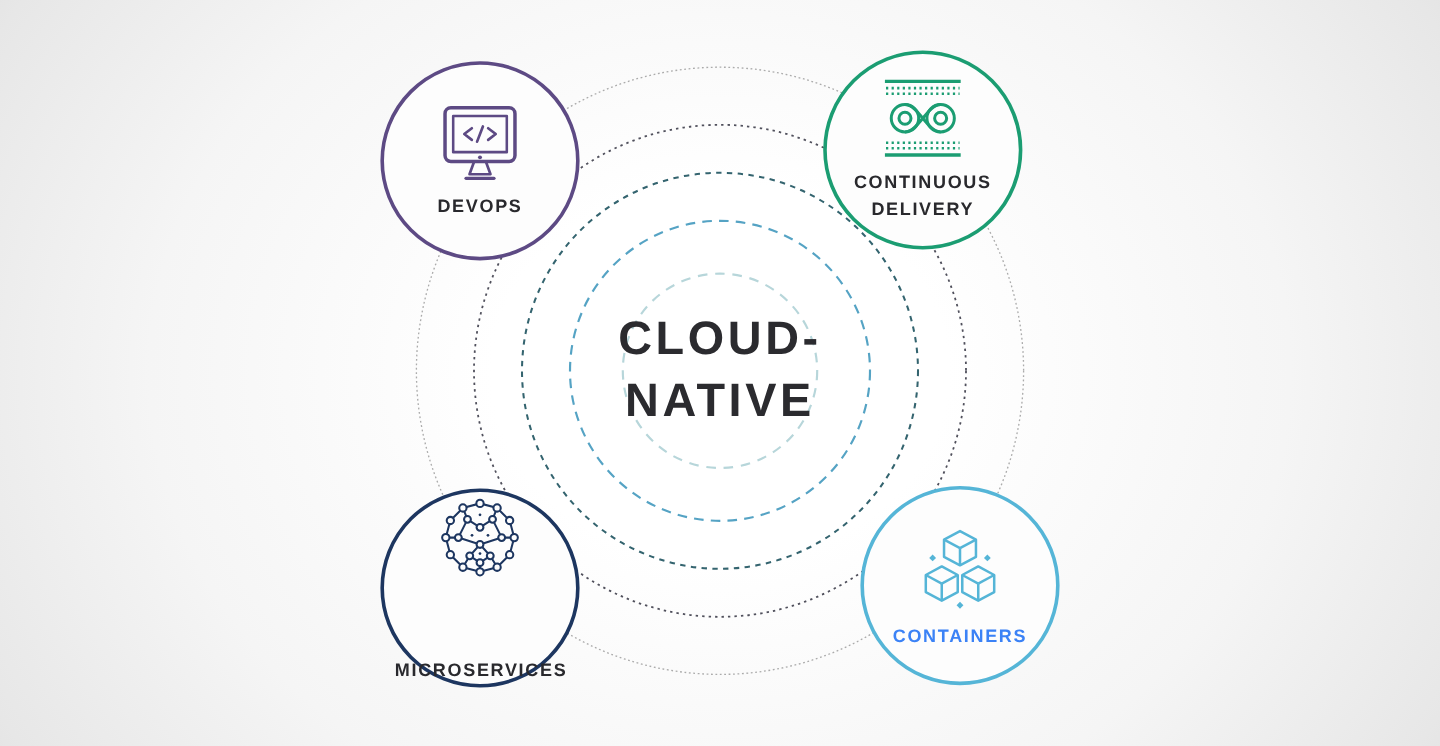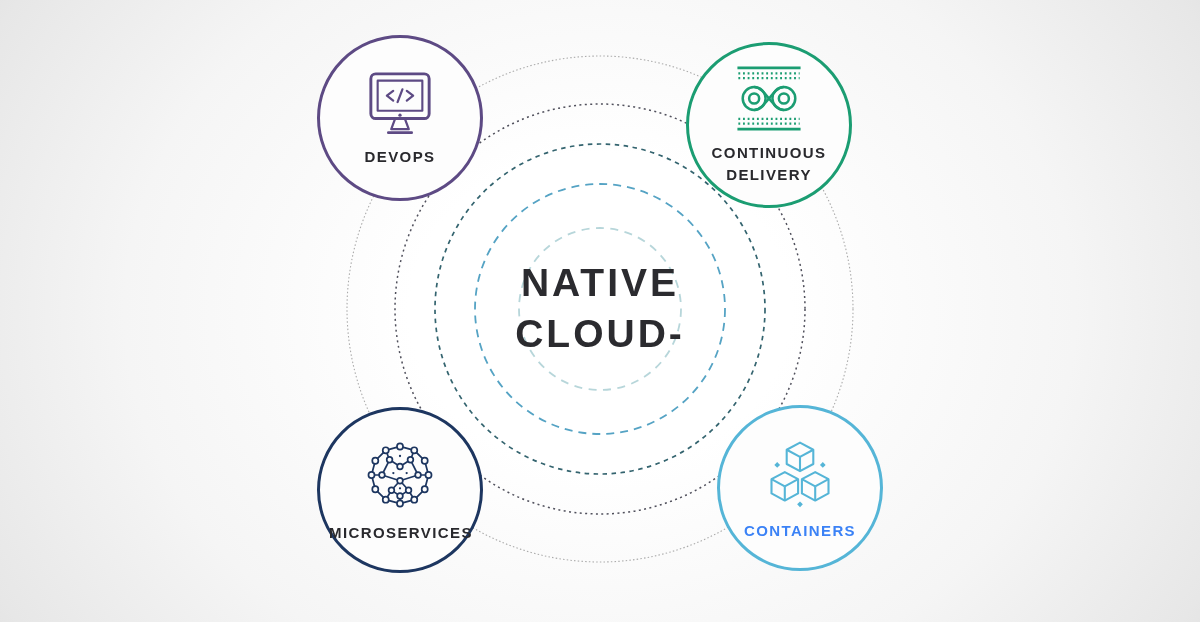--- a/index.html
+++ b/index.html
@@ -27,41 +27,41 @@
     background: #fdfdfd;
     display: flex; flex-direction: column;
     align-items: center; justify-content: center;
     text-align: center;
   }
   .badge svg { display: block; }
   .badge .label {
     font-size: 15px; font-weight: 700; letter-spacing: 1.4px;
     line-height: 1.45; margin-top: 9px; max-width: 142px;
   }
-  .pos-tl { left: 317px; top: 35px; text-align: center; }
+  .pos-tl { left: 317px; top: 51px; text-align: center; }
   .pos-tr { left: 686px; top: 42px; }
-  .pos-bl { left: 317px; top: 407px; }
+  .pos-bl { left: 317px; top: 407px; justify-content: space-between; }
   .pos-br { left: 717px; top: 405px; }
 </style>
 </head>
 <body>
 
 <div class="stage">
 
   <svg class="rings-svg" width="1200" height="622" aria-hidden="true">
     <circle cx="600" cy="309" r="253" fill="none" stroke-width="1.1" stroke-dasharray="1.5 2.2" stroke="#ababab"></circle>
     <circle cx="600" cy="309" r="205" fill="none" stroke-width="1.5" stroke-dasharray="2 3.4" stroke="#50505c"></circle>
     <circle cx="600" cy="309" r="165" fill="none" stroke-width="1.7" stroke-dasharray="4.5 4.5" stroke="#34646f"></circle>
     <circle cx="600" cy="309" r="125" fill="none" stroke-width="1.8" stroke-dasharray="8 6" stroke="#55a3c4"></circle>
     <circle cx="600" cy="309" r="81" fill="none" stroke-width="1.8" stroke-dasharray="8 6.5" stroke="#b7d6da"></circle>
   </svg>
 
   <div class="center-title" style="color: rgb(43, 43, 47);">
+    <div>CLOUD-</div>
     <div>NATIVE</div>
-    <div>CLOUD-</div>
   </div>
 
   <div class="badge pos-tl" style="color: rgb(93, 74, 132);">
     <svg width="84" height="68" viewBox="0 0 86 70" fill="none" stroke="currentColor" stroke-linecap="round" stroke-linejoin="round">
       <rect x="13" y="5" width="60" height="46" rx="5" stroke-width="3"></rect>
       <rect x="20" y="12" width="46" height="31" stroke-width="2.2"></rect>
       <polyline points="36,22.5 29.5,27.5 36,32.5" stroke-width="2.3"></polyline>
       <line x1="40.5" y1="34" x2="45.5" y2="21" stroke-width="2.3"></line>
       <polyline points="50,22.5 56.5,27.5 50,32.5" stroke-width="2.3"></polyline>
       <circle cx="43" cy="47.5" r="1.7" fill="currentColor" stroke="none"></circle>

